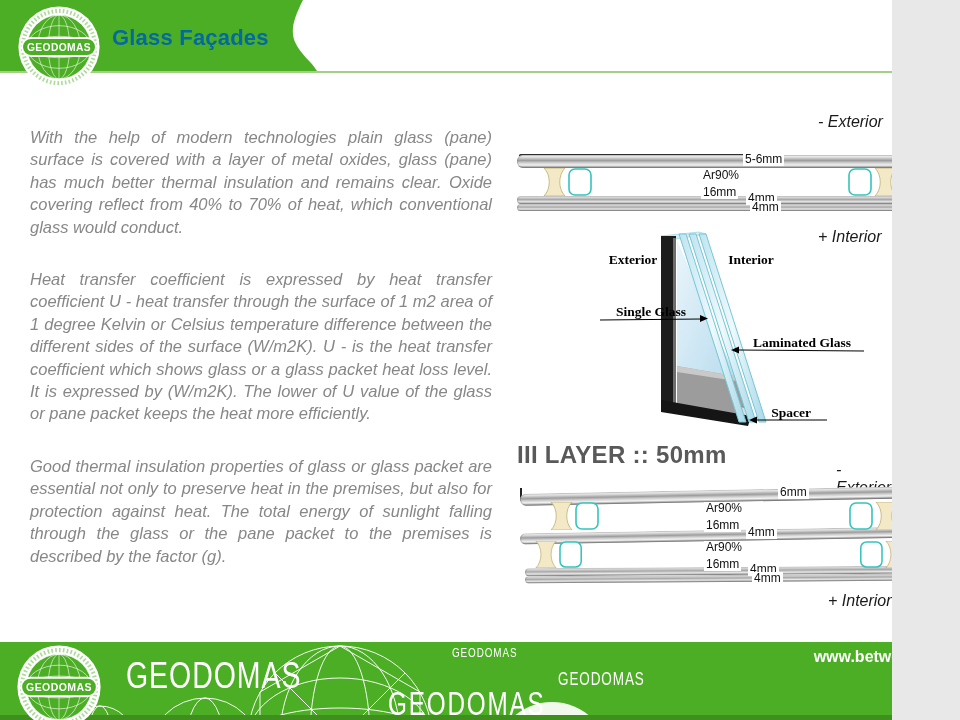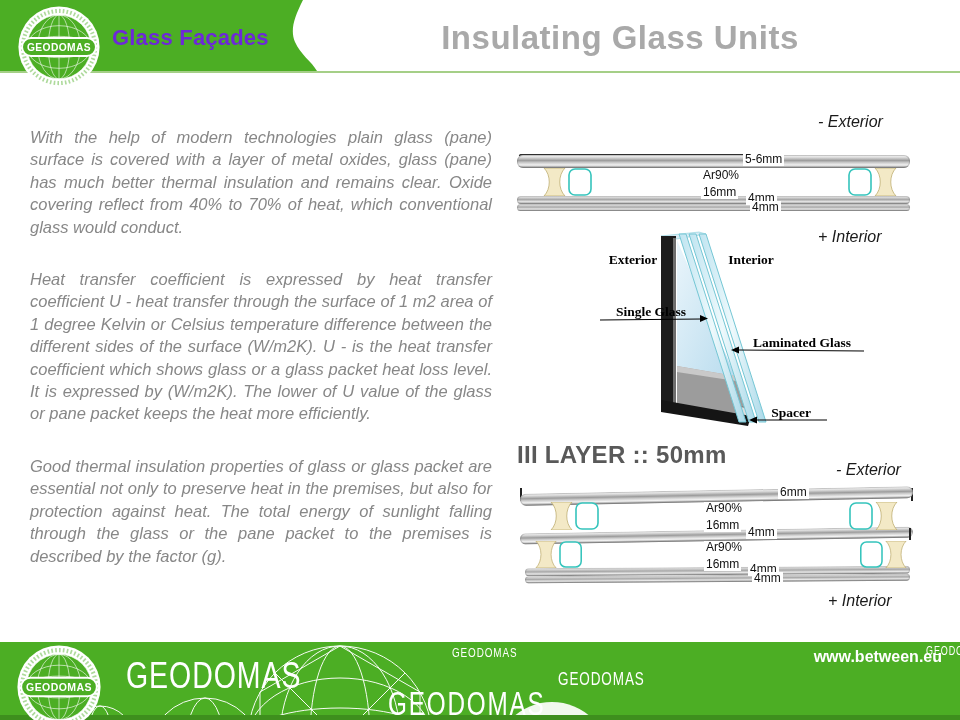--- a/index.html
+++ b/index.html
@@ -1,23 +1,23 @@
 <!DOCTYPE html>
 <html><head>
 <meta charset="utf-8">
 <style>
   html,body{margin:0;padding:0;background:#e8e8e8;}
-  #slide{position:relative;width:960px;height:720px;background:#fff;overflow:hidden;
+  #slide{position:relative;width:892px;height:720px;background:#fff;overflow:hidden;
          font-family:"Liberation Sans",sans-serif;}
 
   
   .ribbon-svg{position:absolute;left:0;top:0;}
   .logo-svg{position:absolute;z-index:6;}
   .badge-label{position:absolute;left:112px;top:25px;font-size:22px;font-weight:bold;
-               color:#6d28d9;z-index:7;letter-spacing:.2px;}
+               color:#0369a1;z-index:7;letter-spacing:.2px;}
   .page-title{position:absolute;left:330px;top:19px;width:580px;text-align:center;
               font-size:33px;font-weight:bold;color:#a9a9a9;letter-spacing:.5px;}
   .divider{position:absolute;left:0;top:71px;width:960px;height:2px;background:#a5cf87;}
 
   
   .article{position:absolute;left:30px;top:126px;width:462px;font-style:italic;}
   .article p{margin:0 0 30px 0;font-size:16.5px;line-height:22.4px;color:#878787;
              text-align:justify;}
 
   
@@ -69,21 +69,20 @@
         <ellipse cx="50" cy="50" rx="39" ry="26"></ellipse>
       <ellipse cx="50" cy="50" rx="13" ry="39"></ellipse>
         <ellipse cx="50" cy="50" rx="26" ry="39"></ellipse>
       <path d="M11,50 H89 M50,11 V89"></path>
     </g>
     <rect x="5" y="39" width="90" height="22" rx="11" fill="#4cae24" stroke="#fff" stroke-width="2.2"></rect>
     <text x="50" y="55" text-anchor="middle" fill="#fff" font-size="12.5" font-weight="bold" font-family="Liberation Sans, sans-serif" letter-spacing="0.5">GEODOMAS</text>
   </svg>
 
   <div class="badge-label">Glass Façades</div>
-  <div class="page-title">Insulating Glass Units</div>
   <div class="divider"></div>
 
   <div class="article">
     <p>With the help of modern technologies plain glass (pane) surface is covered with a layer of metal oxides, glass (pane) has much better thermal insulation and remains clear. Oxide covering reflect from 40% to 70% of heat, which conventional glass would conduct.</p>
     <p>Heat transfer coefficient is expressed by heat transfer coefficient U - heat transfer through the surface of 1 m2 area of 1 degree Kelvin or Celsius temperature difference between the different sides of the surface (W/m2K). U - is the heat transfer coefficient which shows glass or a glass packet heat loss level. It is expressed by (W/m2K). The lower of U value of the glass or pane packet keeps the heat more efficiently.</p>
     <p>Good thermal insulation properties of glass or glass packet are essential not only to preserve heat in the premises, but also for protection against heat. The total energy of sunlight falling through the glass or the pane packet to the premises is described by the factor (g).</p>
   </div>
 
   <div class="side-label" style="left:818px;top:113px;">- Exterior</div>
 

